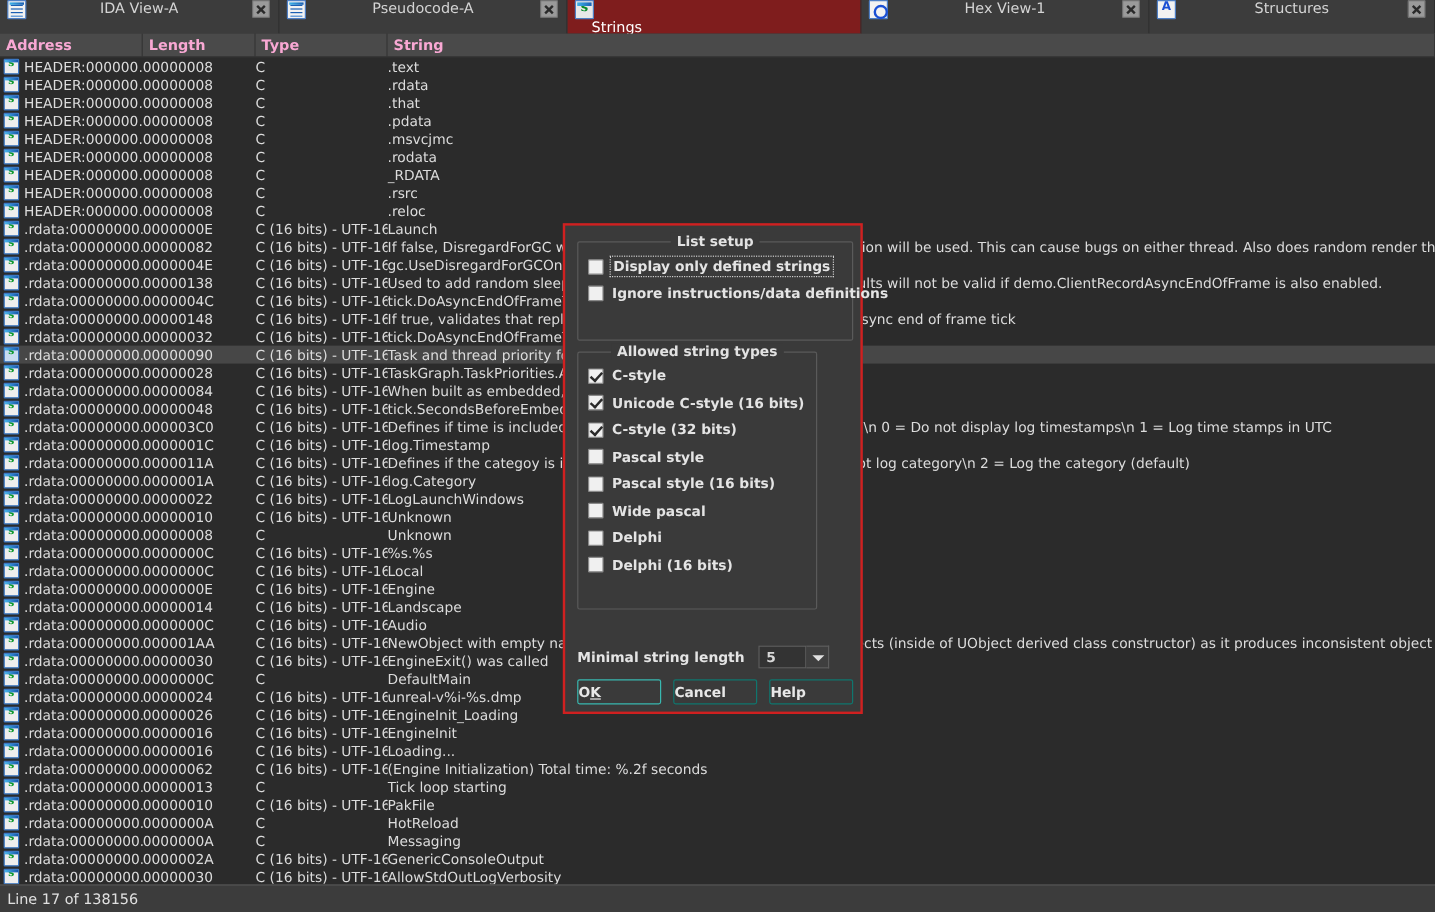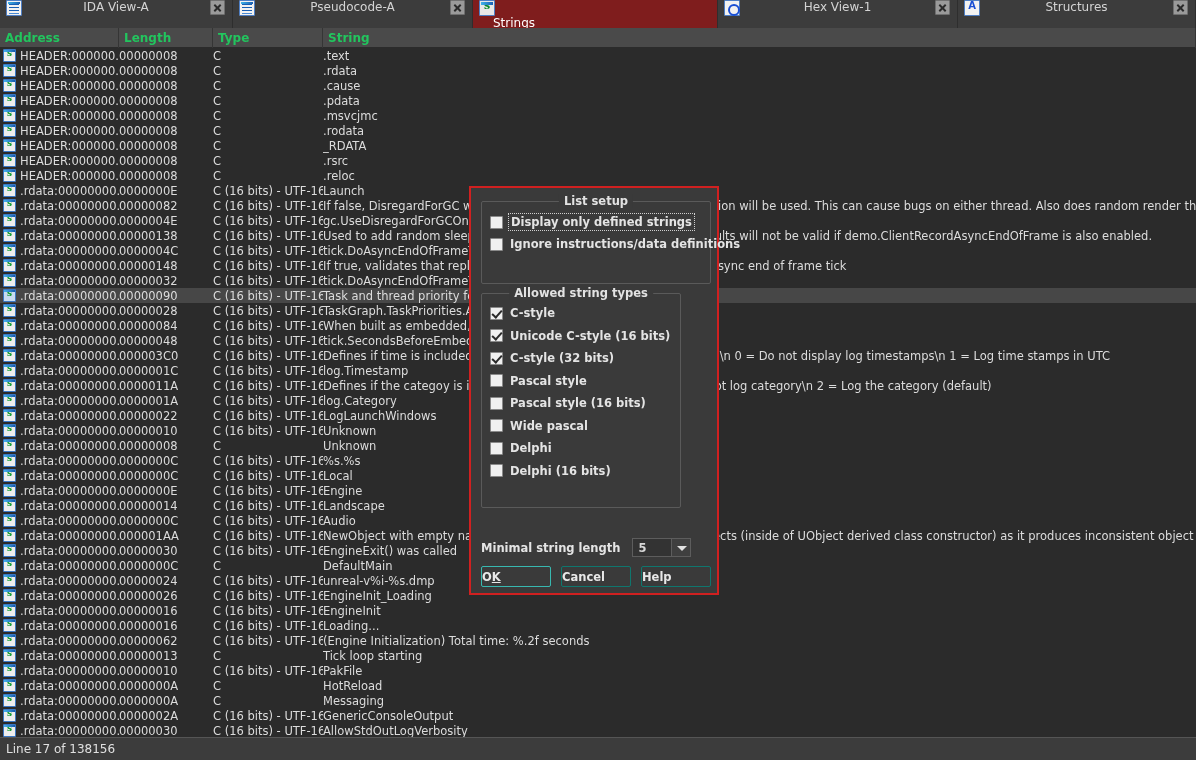--- a/index.html
+++ b/index.html
@@ -77,21 +77,21 @@
   .tab-close::before { transform: rotate(45deg); }
   .tab-close::after  { transform: rotate(-45deg); }
 
   
   .colheader {
     position: absolute; left: 0; top: 28px; width: 1196px; height: 20px;
     background: #4a4a4a; display: flex; align-items: center;
     border-bottom: 1px solid #2b2b2b;
   }
   .colheader .ch {
-    height: 20px; line-height: 20px; color: #22c55e; font-size: 12px;
+    height: 20px; line-height: 20px; color: #f9a8d4; font-size: 12px;
     font-weight: bold; padding-left: 5px;
     border-right: 1px solid #353535;
     overflow: hidden; white-space: nowrap;
   }
   .ch-address { width: 119px; }
   .ch-length  { width: 94px; }
   .ch-type    { width: 110px; }
   .ch-string  { width: 873px; border-right: none; }
 
   
@@ -267,21 +267,21 @@
         <span class="cell c-type">C</span>
         <span class="cell c-str">.rdata</span>
       </div>
       <div class="row">
         <span class="cell c-icon">
           <span class="sicon"></span>
         </span>
         <span class="cell c-addr">HEADER:000000...</span>
         <span class="cell c-len">00000008</span>
         <span class="cell c-type">C</span>
-        <span class="cell c-str">.cause</span>
+        <span class="cell c-str">.that</span>
       </div>
       <div class="row">
         <span class="cell c-icon">
           <span class="sicon"></span>
         </span>
         <span class="cell c-addr">HEADER:000000...</span>
         <span class="cell c-len">00000008</span>
         <span class="cell c-type">C</span>
         <span class="cell c-str">.pdata</span>
       </div>

